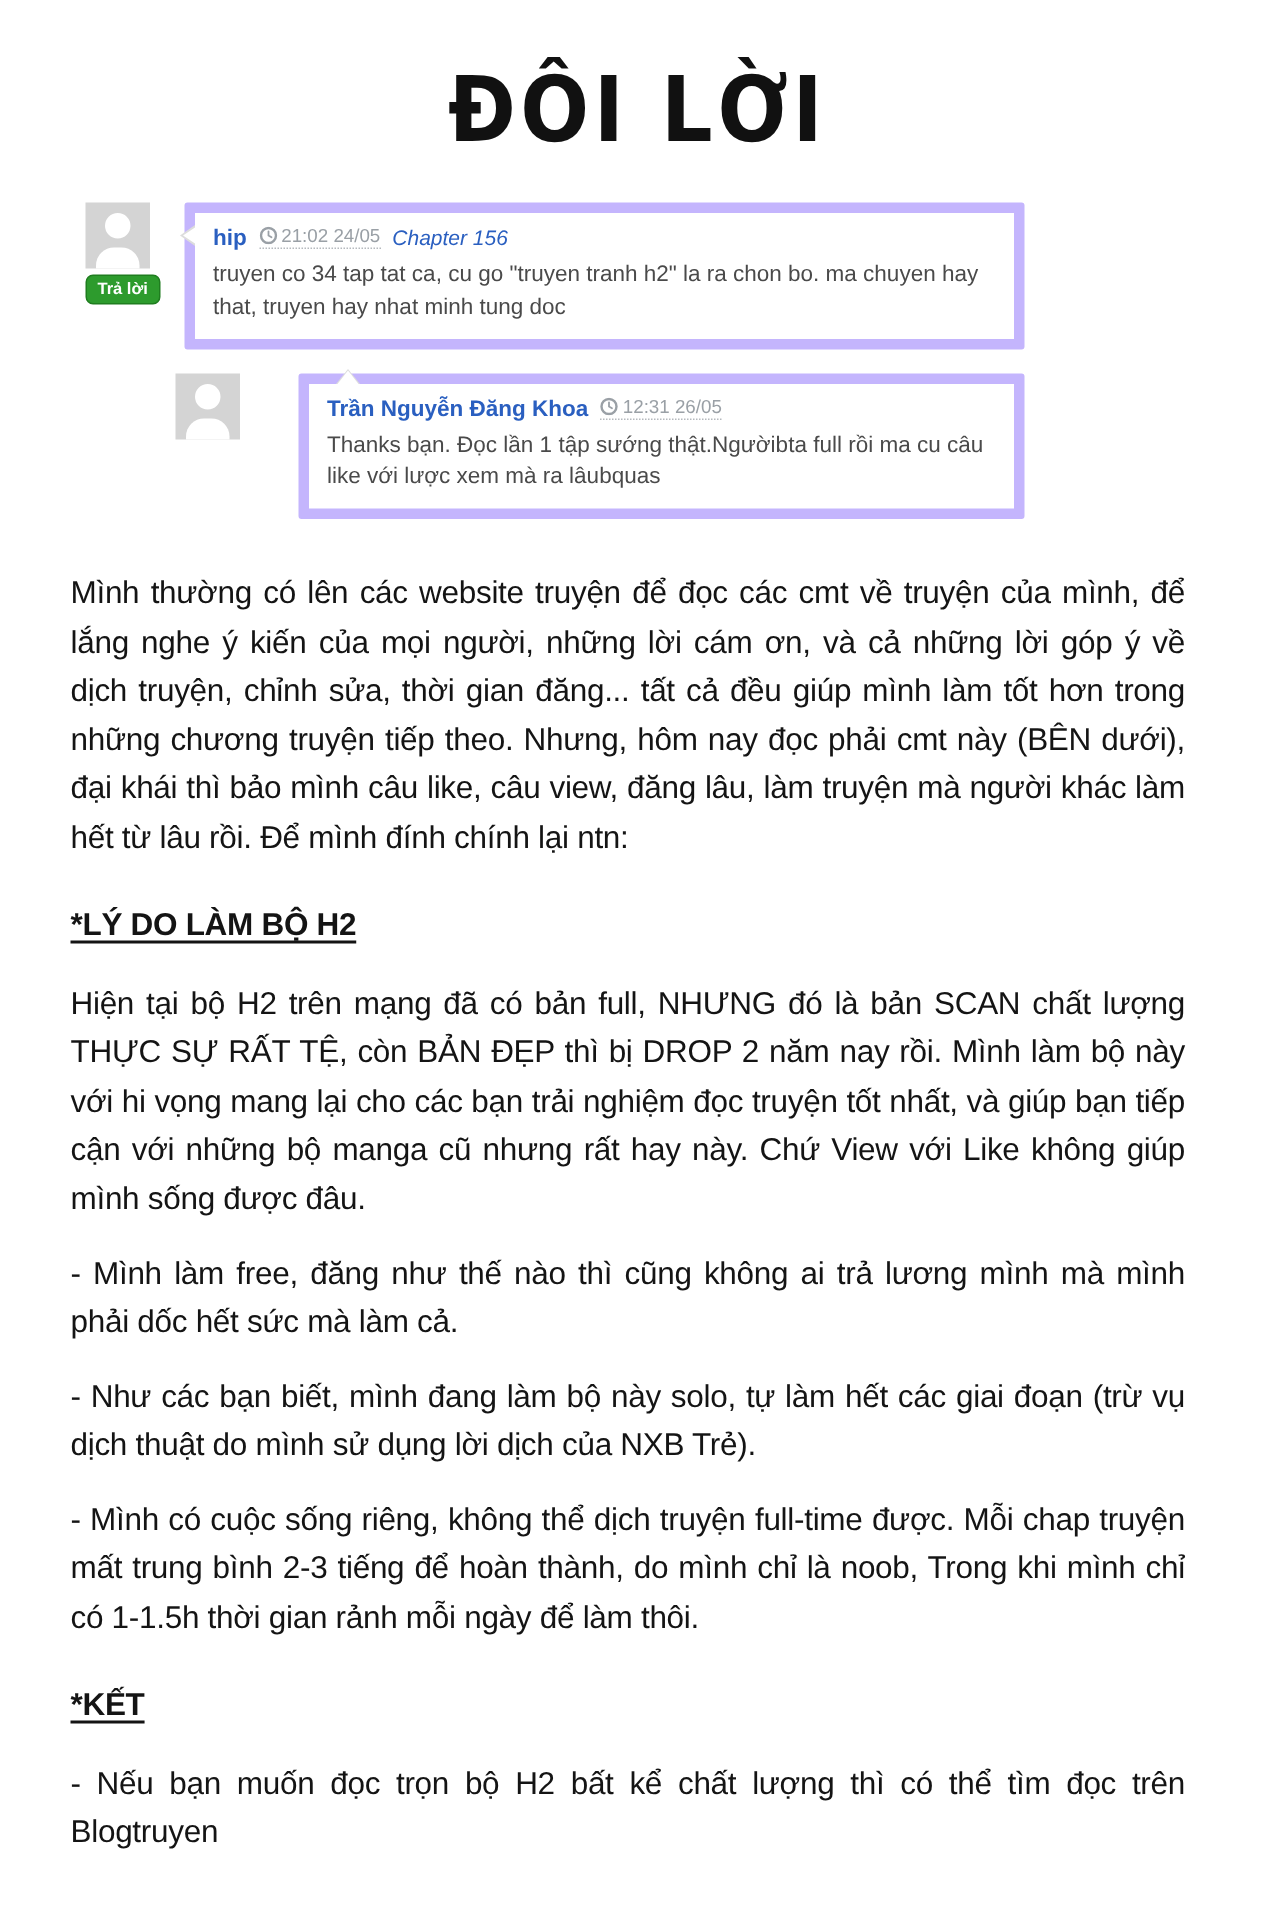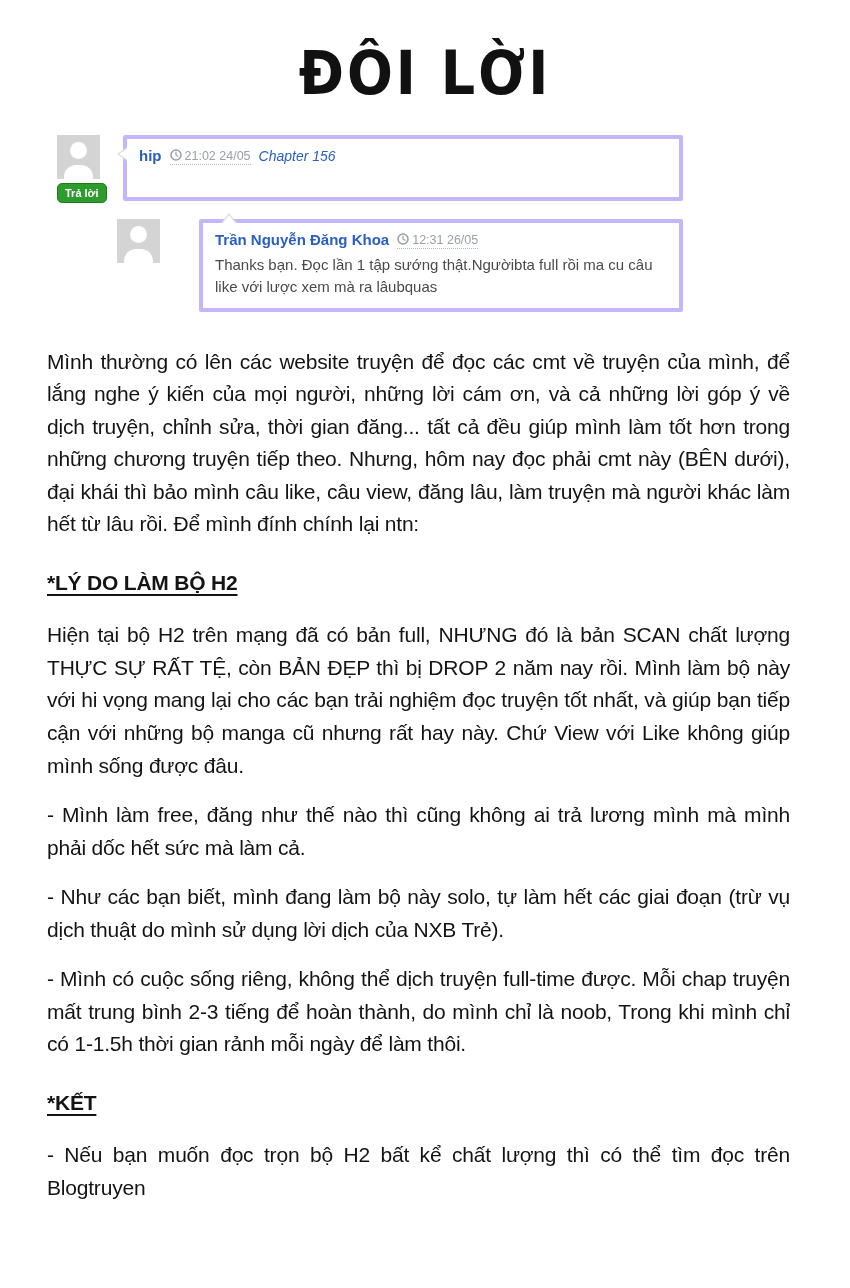--- a/index.html
+++ b/index.html
@@ -67,21 +67,21 @@
     padding: 3px 7px;
     cursor: pointer;
     font-family: "Liberation Sans", sans-serif;
     white-space: nowrap;
   }
 
   .bubble {
     position: relative;
     flex: 1 1 auto;
     background: #ffffff;
-    border: 4px solid #c4b5fd;
+    border: 7px solid #c4b5fd;
     border-radius: 2px;
     padding: 8px 12px 10px 12px;
     min-height: 66px;
   }
   
   .caret-left, .caret-left::after {
     position: absolute;
     width: 0; height: 0;
     border-style: solid;
   }
@@ -120,20 +120,21 @@
     font-weight: 700;
     font-size: 15px;
     text-decoration: none;
     cursor: pointer;
   }
   .time {
     color: #9aa0a6;
     font-size: 12.5px;
     border-bottom: 1px dotted #b5b9be;
     display: inline-flex;
+    align-items: center;
     gap: 3px;
     padding-bottom: 1px;
   }
   .clock-icon { display: inline-block; }
   .chapter-link {
     color: #2a5fc0;
     font-style: italic;
     font-size: 14px;
     text-decoration: none;
     cursor: pointer;
@@ -187,20 +188,21 @@
         <span class="author">hip</span>
         <span class="time">
           <svg class="clock-icon" width="12" height="12" viewBox="0 0 12 12">
             <circle cx="6" cy="6" r="5" fill="none" stroke="#9aa0a6" stroke-width="1.6"></circle>
             <path d="M6 3.2 V6 L8 7.2" fill="none" stroke="#9aa0a6" stroke-width="1.2" stroke-linecap="round"></path>
           </svg>
           <span>21:02 24/05</span>
         </span>
         <a class="chapter-link">Chapter 156</a>
       </div>
+      <div class="ctext">truyen co 34 tap tat ca, cu go "truyen tranh h2" la ra chon bo. ma chuyen hay that, truyen hay nhat minh tung doc</div>
     </div>
   </div>
 
   <div class="comment-row nested">
     <div class="avatar-col">
       <div class="avatar">
         <div class="av-head"></div>
         <div class="av-body"></div>
       </div>
     </div>

